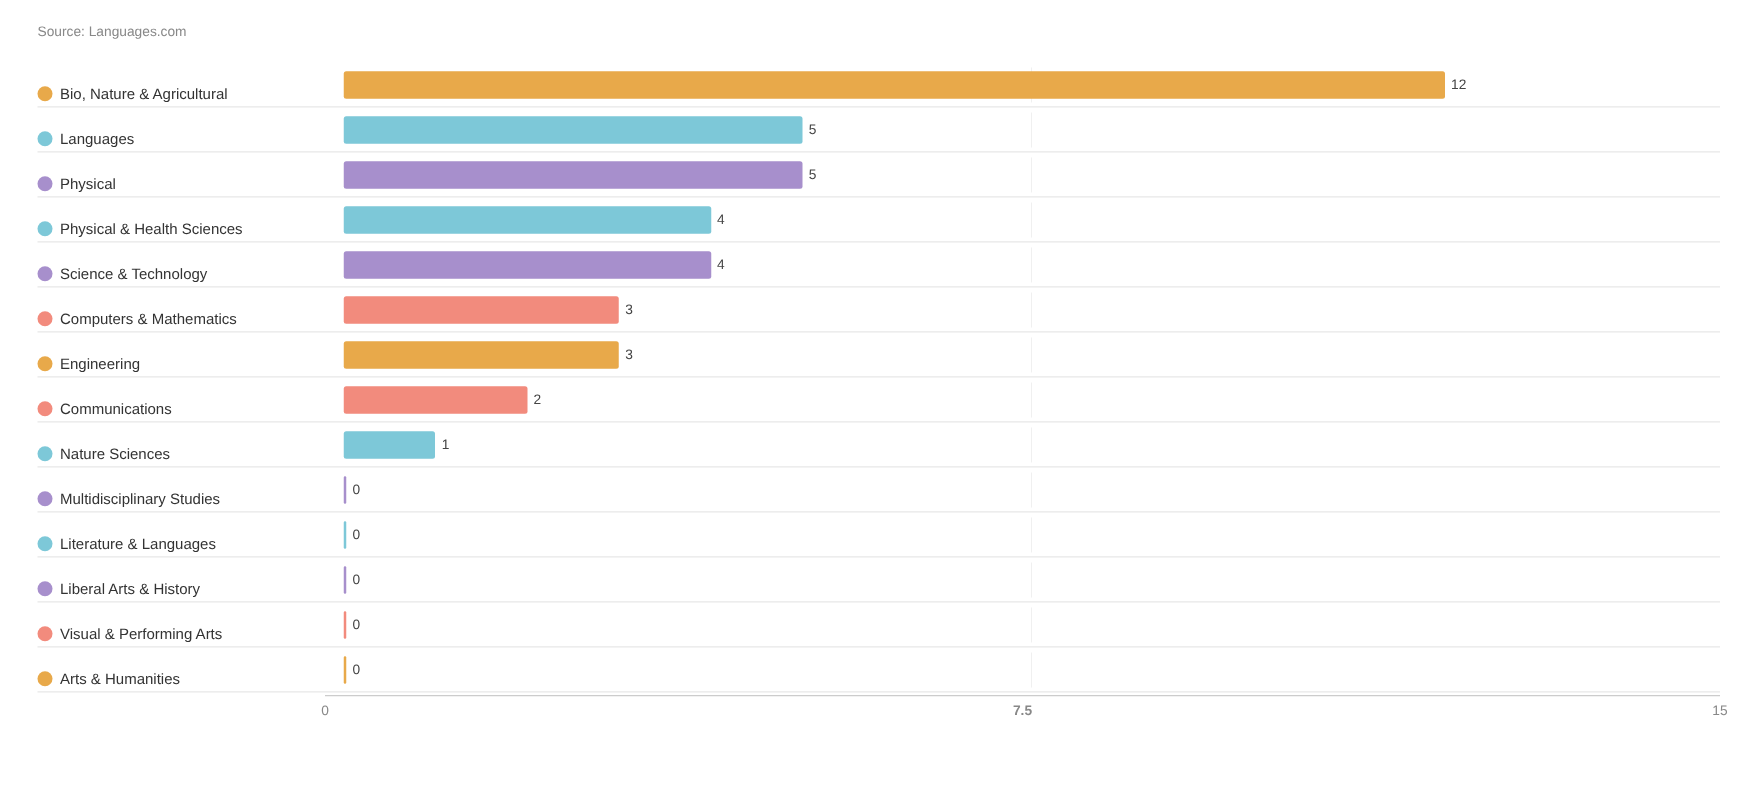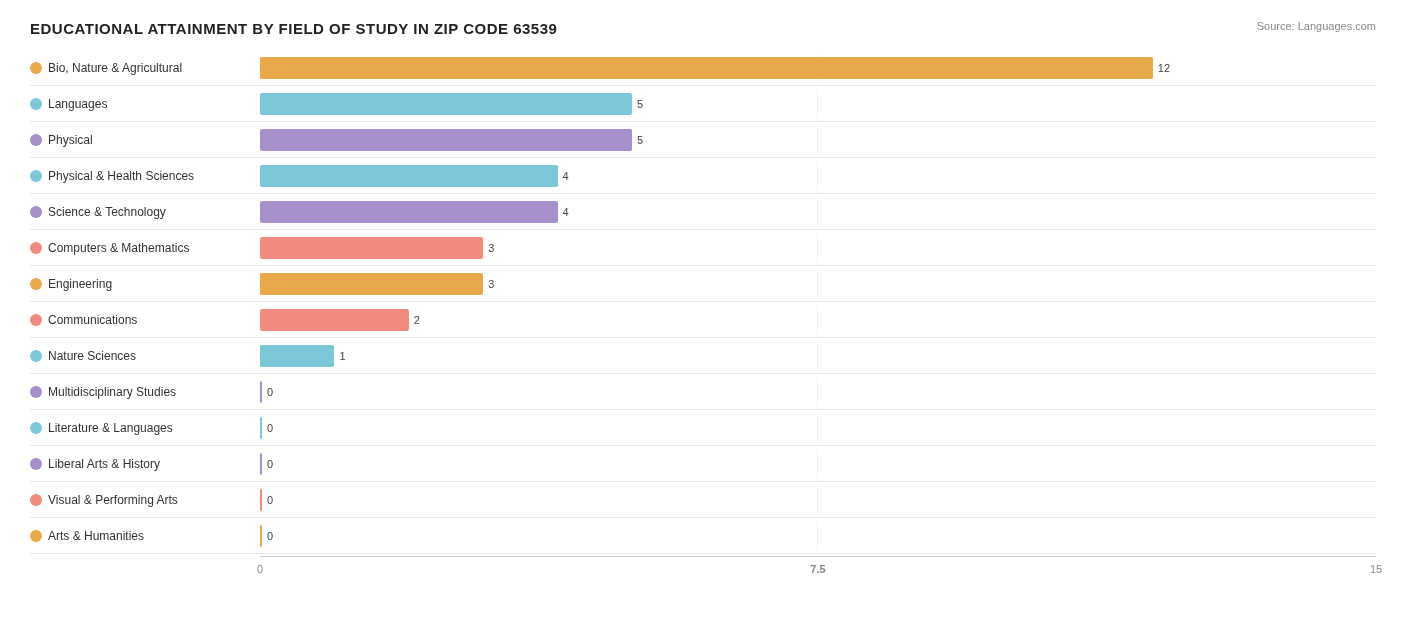--- a/index.html
+++ b/index.html
@@ -23,24 +23,25 @@
       color: #888;
       text-align: right;
       margin-bottom: 10px;
     }
     .chart-area {
       position: relative;
       width: 100%;
     }
     .bar-row {
       display: flex;
-      align-items: center;
+      align-items: flex-end;
       border-bottom: 1px solid #e8e8e8;
       padding: 3px 0;
       min-height: 36px;
+      gap: 15px;
     }
     .label-col {
       width: 230px;
       min-width: 230px;
       display: flex;
       align-items: center;
       gap: 6px;
       font-size: 12px;
       color: #333;
       padding-right: 6px;
@@ -104,21 +105,20 @@
       z-index: 0;
     }
     .bar { z-index: 1; }
     .bar-value { z-index: 1; position: relative; }
   </style>
 </head>
 <body>
 
 <div>
   <div style="display:flex; justify-content:space-between; align-items:flex-start; margin-bottom:8px;">
-    <div class="chart-title">EDUCATIONAL ATTAINMENT BY FIELD OF STUDY IN ZIP CODE 63539</div>
     <div class="source">Source: Languages.com</div>
   </div>
 
   <div class="chart-area" id="bar-chart">
       <div class="bar-row">
         <div class="label-col">
           <div class="dot" style="background: rgb(232, 169, 74);"></div>
           <span>Bio, Nature &amp; Agricultural</span>
         </div>
         <div class="bar-col">

